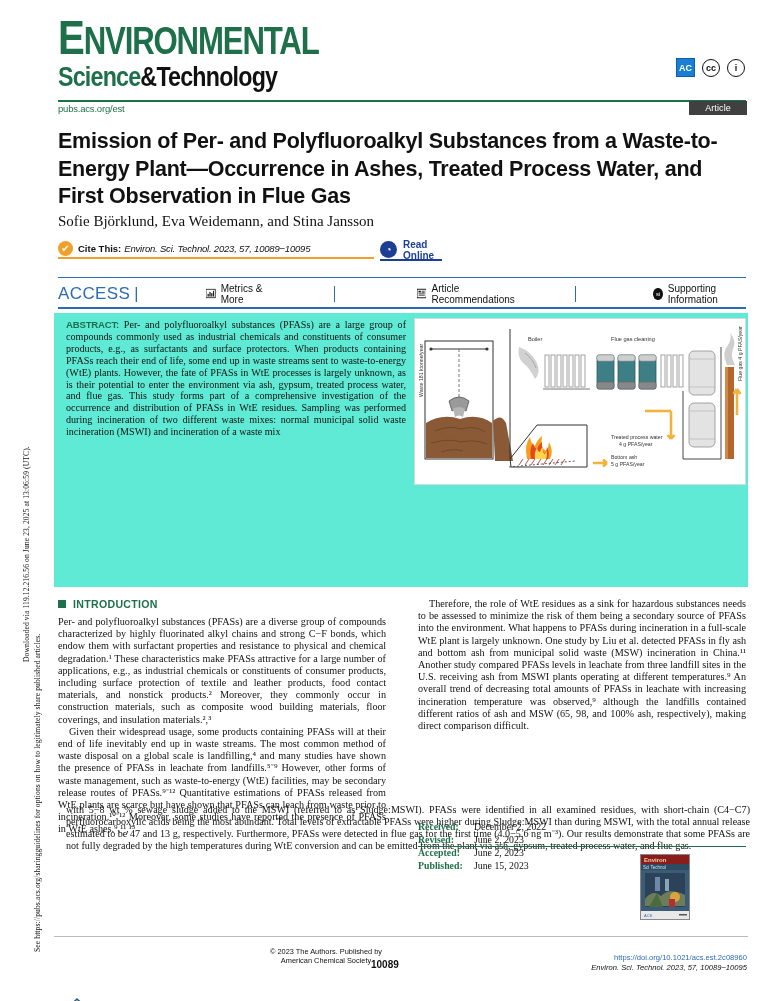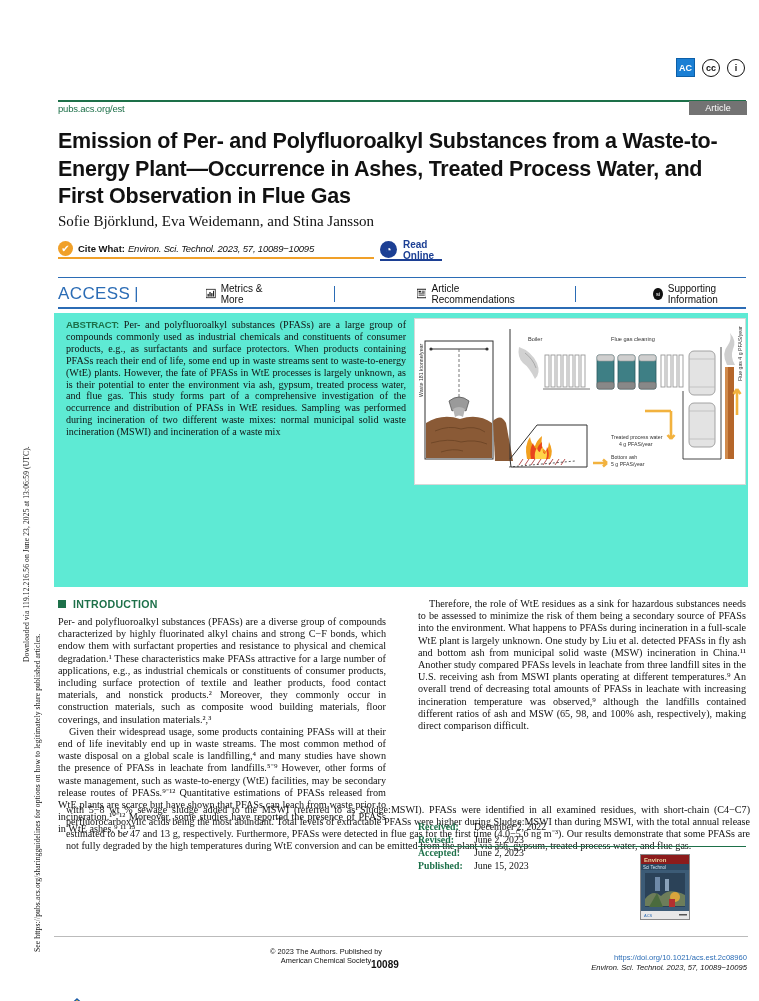--- a/index.html
+++ b/index.html
@@ -122,21 +122,21 @@
     left: 12px; top: 103px;
     font-family: "Liberation Sans", sans-serif;
     font-size: 9.5px;
     color: #1d7049;
     letter-spacing: -0.2px;
   }
   #article-tag {
     position: absolute;
     right: 12px; top: 101px;
     width: 58px; height: 14px;
-    background: #737373;
+    background: #404040;
     color: #fff;
     font-family: "Liberation Sans", sans-serif;
     font-size: 9px;
     display: flex; align-items: center; justify-content: center;
     letter-spacing: 0.1px;
   }
 
   
   #title {
     position: absolute;
@@ -476,38 +476,42 @@
 </head>
 <body>
 
 <div id="left-notice">
   <div class="vert-line" id="vl1">Downloaded via 119.12.216.56 on June 23, 2025 at 13:06:59 (UTC).</div>
   <div class="vert-line" id="vl2">See https://pubs.acs.org/sharingguidelines for options on how to legitimately share published articles.</div>
 </div>
 
 <div id="page">
 
+  <div id="masthead">
+    <div id="journal-env"><span class="cap">E</span><span>NVIRONMENTAL</span></div>
+    <div id="journal-sci"><span class="g">Science</span><span>&amp;</span><span>Technology</span></div>
+  </div>
 
   <div id="top-badges">
     <div class="badge-ac">AC</div>
     <div class="badge-circ">cc</div>
     <div class="badge-circ">i</div>
   </div>
 
   <div id="pubs-rule"></div>
   <div id="pubs-url">pubs.acs.org/est</div>
   <div id="article-tag">Article</div>
 
   <div id="title">Emission of Per- and Polyfluoroalkyl Substances from a Waste-to-Energy Plant—Occurrence in Ashes, Treated Process Water, and First Observation in Flue Gas</div>
   <div id="authors"><span>Sofie Björklund, Eva Weidemann, and Stina Jansson</span></div>
 
   <div id="cite-row">
     <div id="cite-box">
       <div id="cite-check">✔</div>
-      <span id="cite-label">Cite What:</span>
+      <span id="cite-label">Cite This:</span>
       <span id="cite-ref">Environ. Sci. Technol. 2023, 57, 10089−10095</span>
     </div>
     <div id="read-box">
       <div id="read-icon">◔</div>
       <span id="read-label">Read Online</span>
     </div>
   </div>
 
   <div id="access-rule-top"></div>
   <div id="access-bar">

